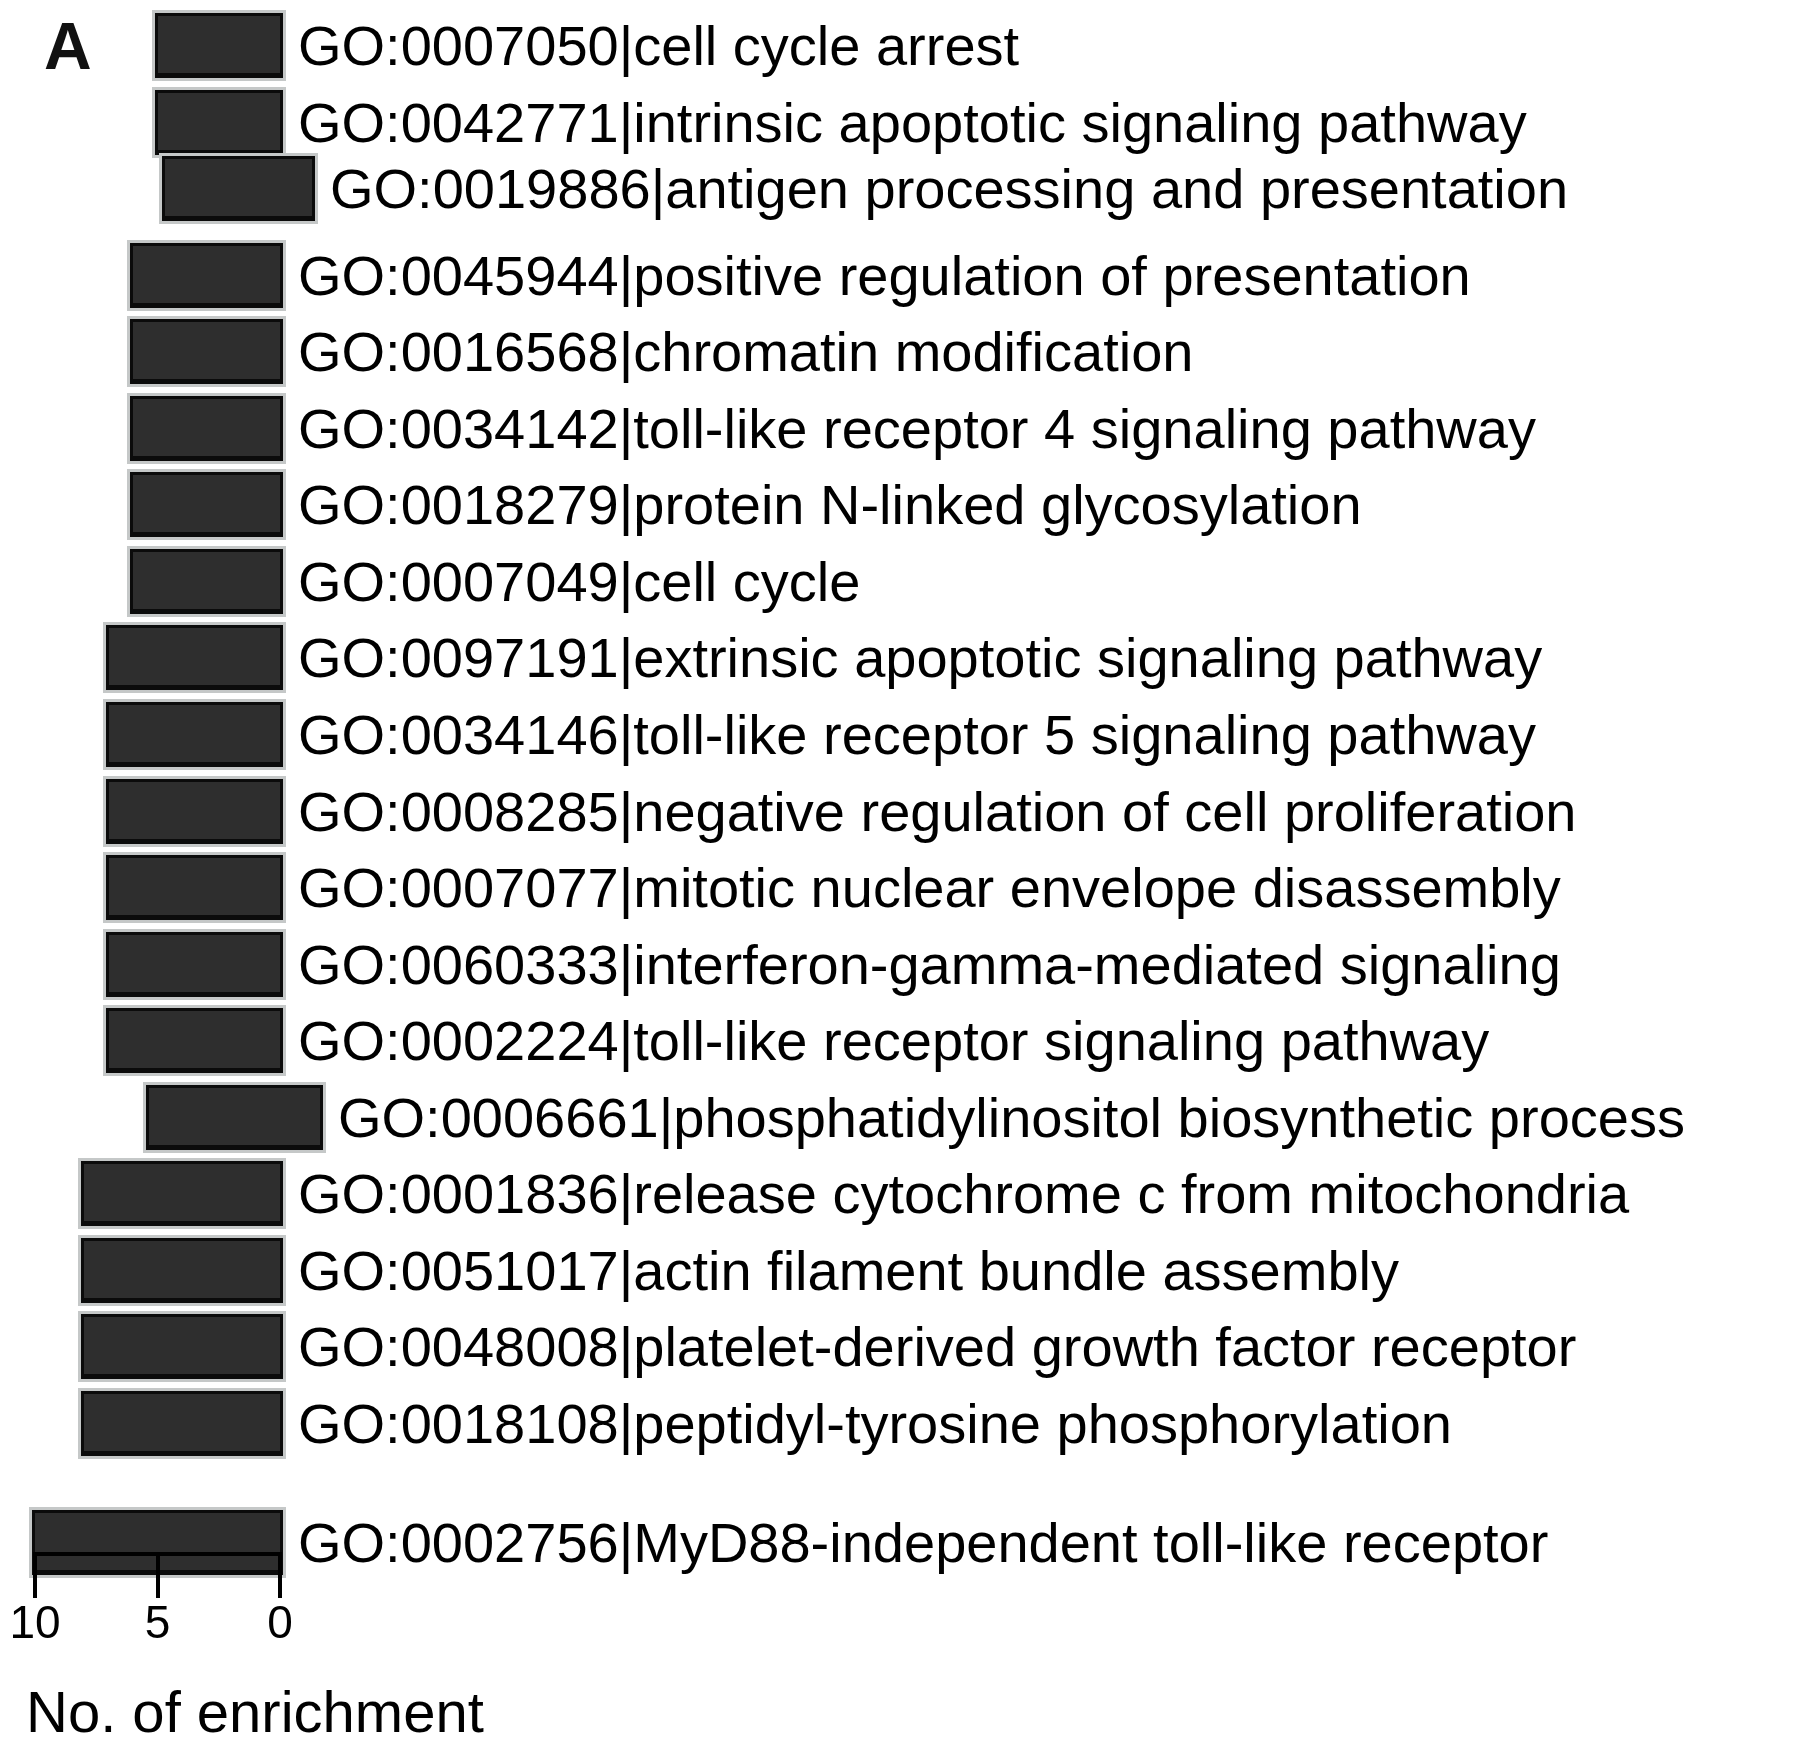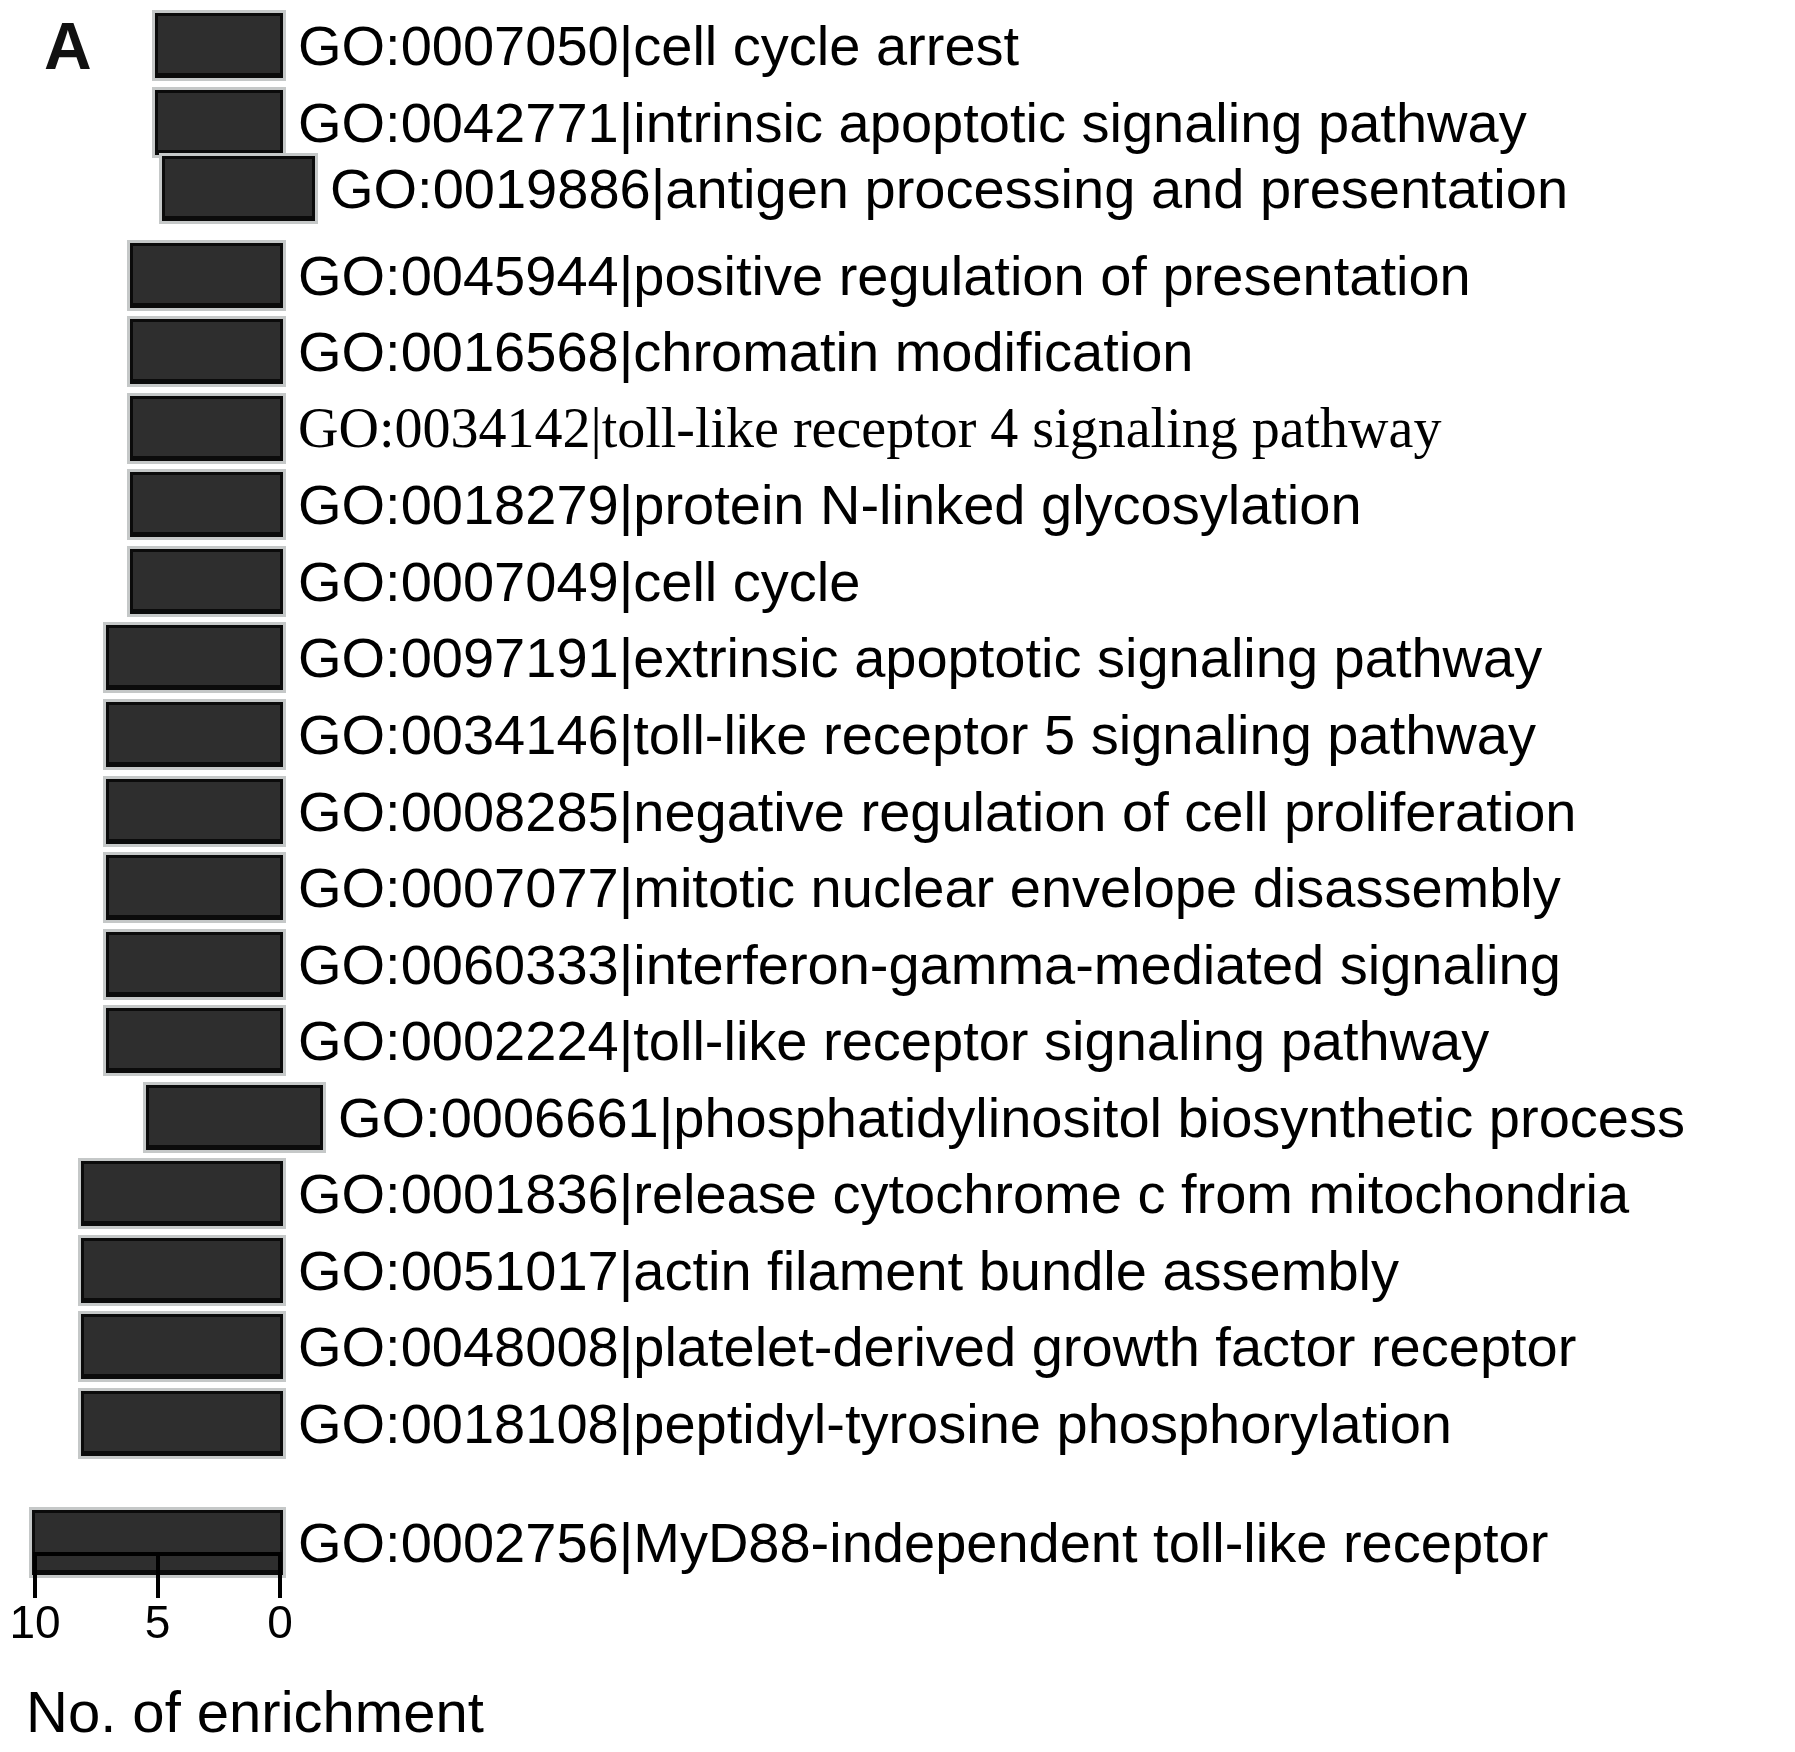--- a/index.html
+++ b/index.html
@@ -99,21 +99,21 @@
         <div class="bar-label">GO:0019886|antigen processing and presentation</div>
       </div>
       <div class="bar-row" style="top: 242.65px;">
         <div class="bar" style="width: 147px; left: 130px; background: rgb(46, 46, 46); border-color: rgb(11, 11, 11); outline-color: rgb(197, 200, 200);"></div>
         <div class="bar-label">GO:0045944|positive regulation of presentation</div>
       </div>
       <div class="bar-row" style="top: 319.2px;">
         <div class="bar" style="width: 147px; left: 130px; background: rgb(46, 46, 46); border-color: rgb(11, 11, 11); outline-color: rgb(197, 200, 200);"></div>
         <div class="bar-label">GO:0016568|chromatin modification</div>
       </div>
-      <div class="bar-row" style="top: 395.75px; font-family: Liberation Serif, serif;">
+      <div class="bar-row" style="top: 395.75px;">
         <div class="bar" style="width: 147px; left: 130px; background: rgb(46, 46, 46); border-color: rgb(11, 11, 11); outline-color: rgb(197, 200, 200);"></div>
         <div class="bar-label">GO:0034142|toll-like receptor 4 signaling pathway</div>
       </div>
       <div class="bar-row" style="top: 472.3px;">
         <div class="bar" style="width: 147px; left: 130px; background: rgb(46, 46, 46); border-color: rgb(11, 11, 11); outline-color: rgb(197, 200, 200);"></div>
         <div class="bar-label">GO:0018279|protein N-linked glycosylation</div>
       </div>
       <div class="bar-row" style="top: 548.85px;">
         <div class="bar" style="width: 147px; left: 130px; background: rgb(46, 46, 46); border-color: rgb(11, 11, 11); outline-color: rgb(197, 200, 200);"></div>
         <div class="bar-label">GO:0007049|cell cycle</div>

